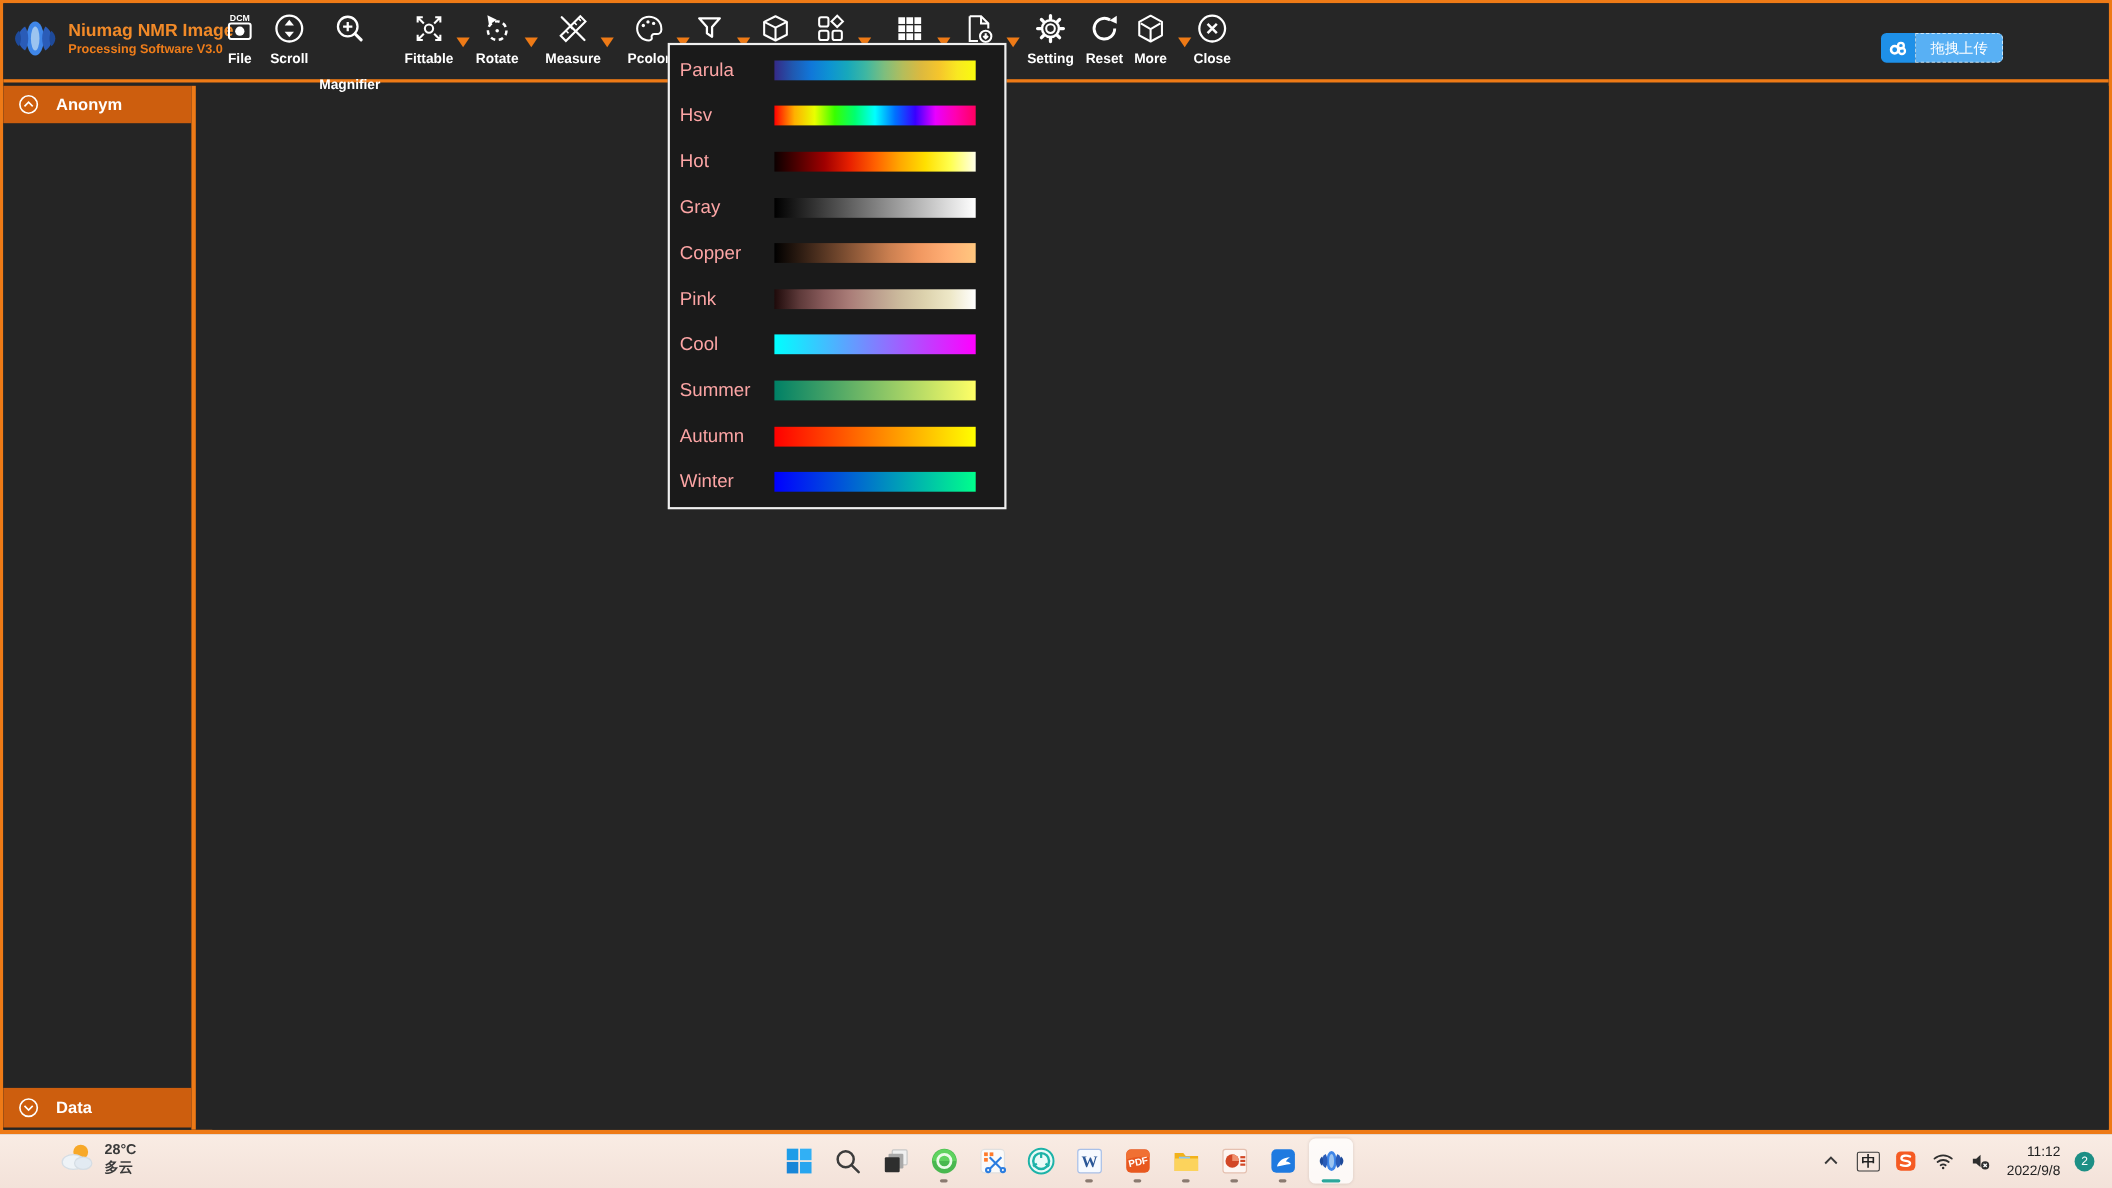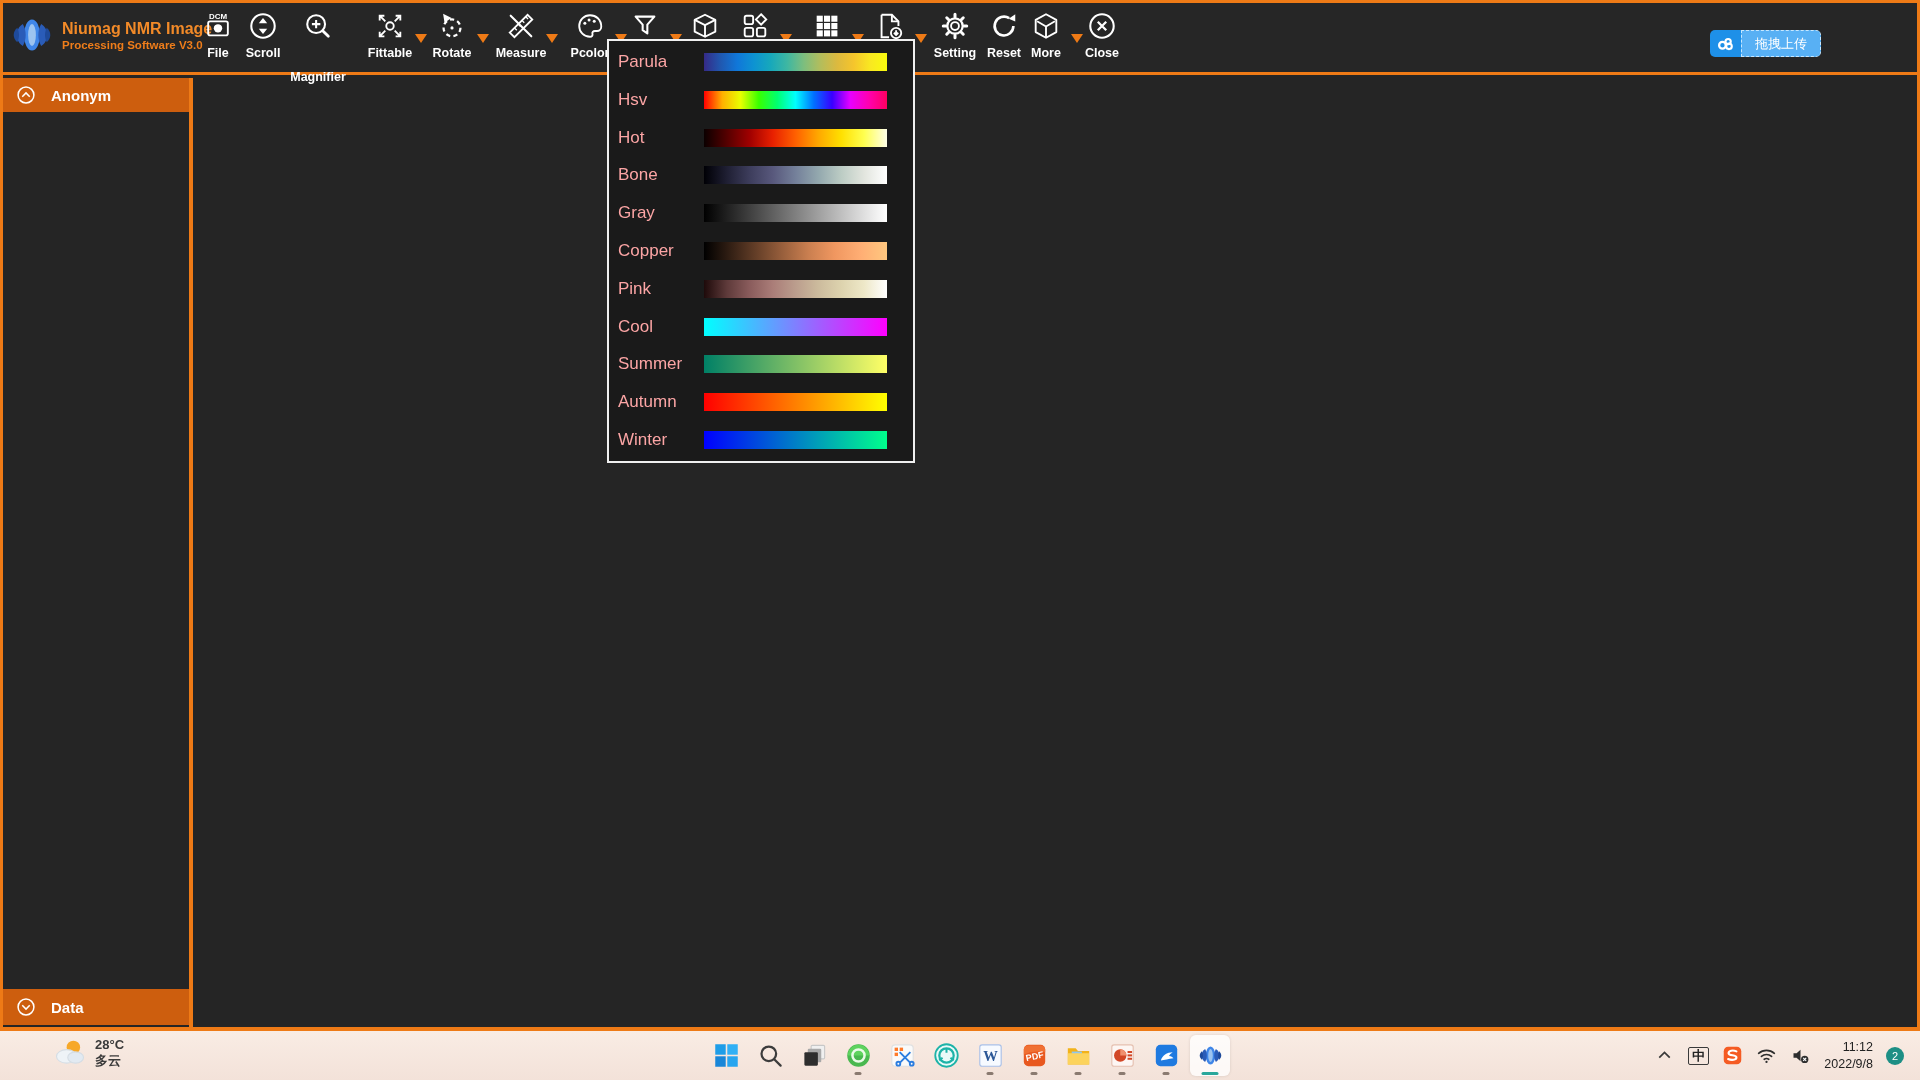--- a/index.html
+++ b/index.html
@@ -22,21 +22,21 @@
   .logo-icon { width:46px; height:52px; display:block; }
   .logo-title { color:#f28a28; font-weight:bold; font-size:16px; line-height:1.2; }
   .logo-sub   { color:#ef7d1a; font-weight:bold; font-size:11.5px; }
   .tb-item { position:absolute; top:8px; width:54px; display:flex; flex-direction:column; align-items:center; cursor:pointer; }
   .tb-ic { width:30px; height:30px; display:block; }
   .tb-label { margin-top:5px; height:15px; color:#fff; font-size:12.5px; font-weight:bold; white-space:nowrap; }
   .caret { position:absolute; right:-10px; top:23px; width:0; height:0;
     border-left:6px solid transparent; border-right:6px solid transparent;
     border-top:9px solid var(--accent); }
   
-  .sidebar { position:absolute; left:0; top:75px; bottom:0; width:190px;
+  .sidebar { position:absolute; left:0; top:75px; bottom:0; width:175px;
     background:#252525; border-right:4px solid var(--accent);text-align:center; }
   .panel-header { position:absolute; left:0; right:0; height:34px; background:var(--header);
     display:flex; align-items:center; gap:15px; padding-left:13px;
     color:#fff; font-weight:bold; font-size:15px; cursor:pointer; }
   .panel-header.bottom { bottom:2px; height:36px; }
   .ph-ic { width:20px; height:20px; display:block; }
   .canvas { position:absolute; left:190px; top:75px; right:0; bottom:0; background:#252525; }
   
   .upload { position:absolute; left:1707px; top:27px; height:27px; display:flex; z-index:5; cursor:pointer;border-radius:10px; }
   .upload-ic { width:31px; background:#1e90e8; border-radius:5px 0 0 5px;
@@ -275,24 +275,20 @@
       </div>
       <div class="cmap-row">
         <span class="cmap-label">Hsv</span>
         <span class="cmap-bar" style="background:linear-gradient(to right,#ff0000,#ffb000,#e8ff00,#38ff00,#00ff70,#00ffff,#0070ff,#3800ff,#e800ff,#ff00b0,#ff0060)"></span>
       </div>
       <div class="cmap-row">
         <span class="cmap-label">Hot</span>
         <span class="cmap-bar" style="background:linear-gradient(to right,#0b0000,#550000,#a00000,#e82000,#ff6000,#ffa800,#ffe000,#ffff50,#ffffe8)"></span>
       </div>
       <div class="cmap-row">
-        <span class="cmap-label">Bone</span>
-        <span class="cmap-bar" style="background:linear-gradient(to right,#000005,#1f1f33,#3d3d5c,#58587c,#74809a,#93a8ae,#bcccc4,#e2e5de,#ffffff)"></span>
-      </div>
-      <div class="cmap-row">
         <span class="cmap-label">Gray</span>
         <span class="cmap-bar" style="background:linear-gradient(to right,#000000,#ffffff)"></span>
       </div>
       <div class="cmap-row">
         <span class="cmap-label">Copper</span>
         <span class="cmap-bar" style="background:linear-gradient(to right,#000000,#321f14,#653f28,#985f3c,#ca7f50,#f09760,#ffae74,#ffc77f)"></span>
       </div>
       <div class="cmap-row">
         <span class="cmap-label">Pink</span>
         <span class="cmap-bar" style="background:linear-gradient(to right,#1e0a0a,#5e3a3a,#8a5c5c,#aa7d78,#bb9d8d,#ccbb9d,#ddd3ae,#eee8c8,#ffffff)"></span>

